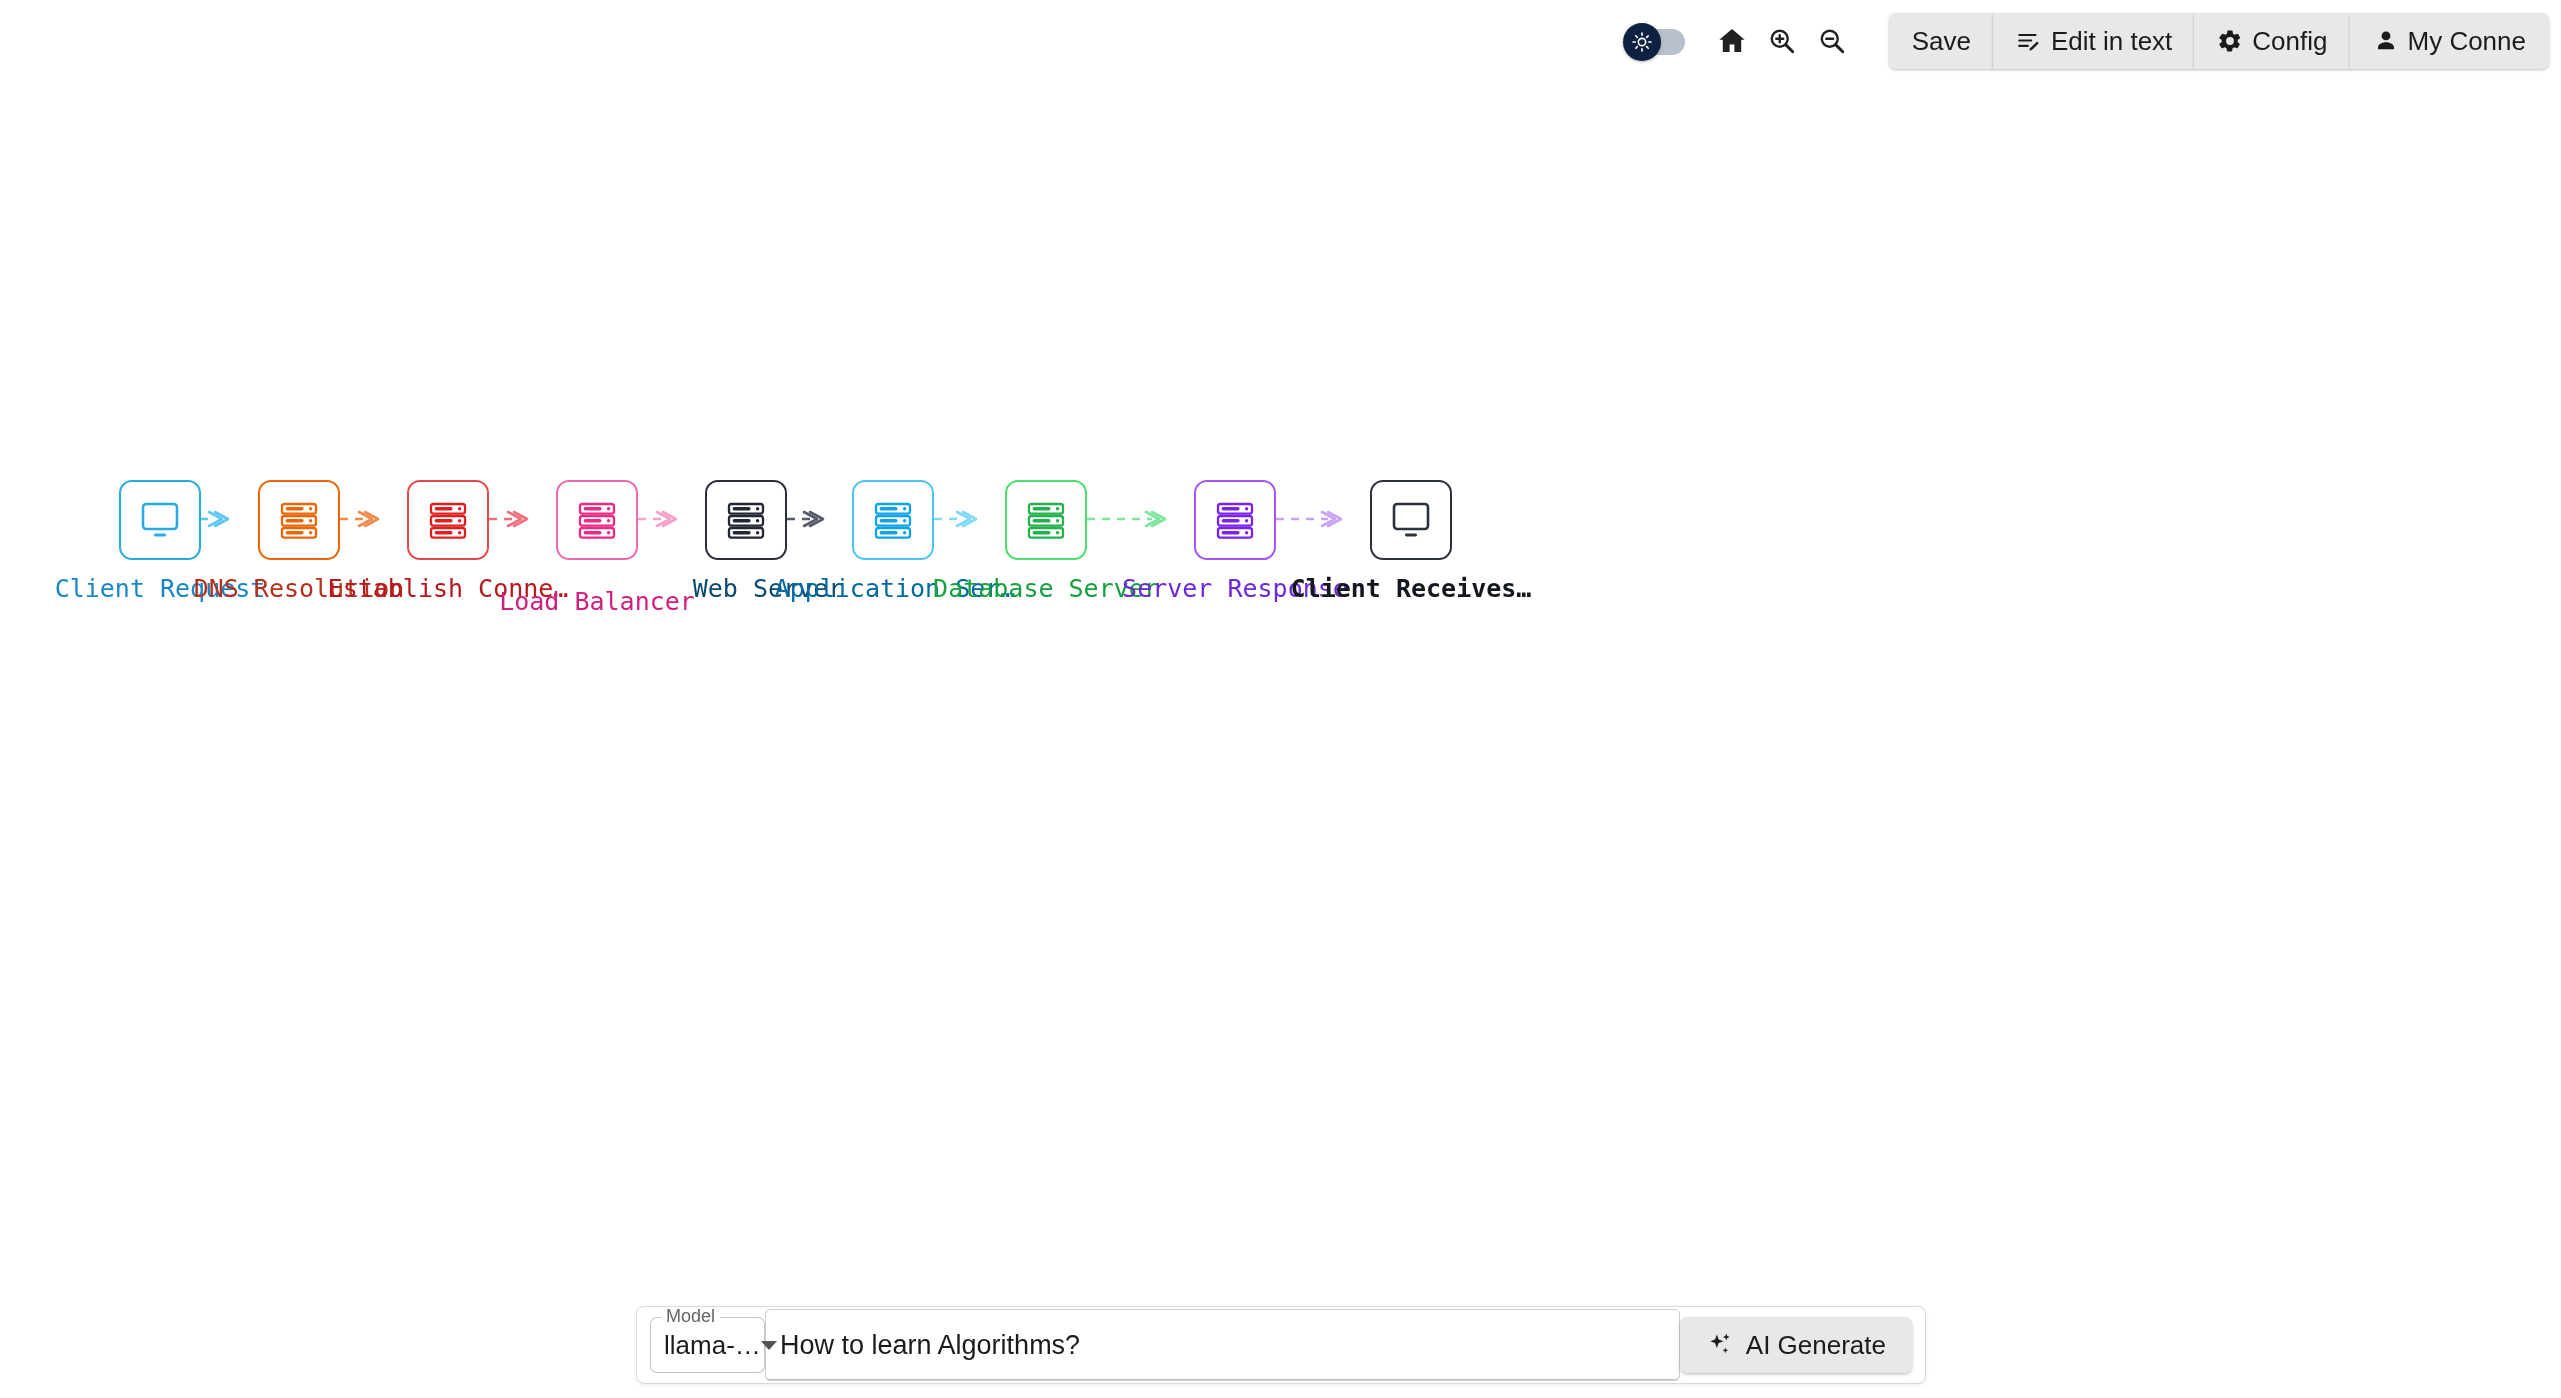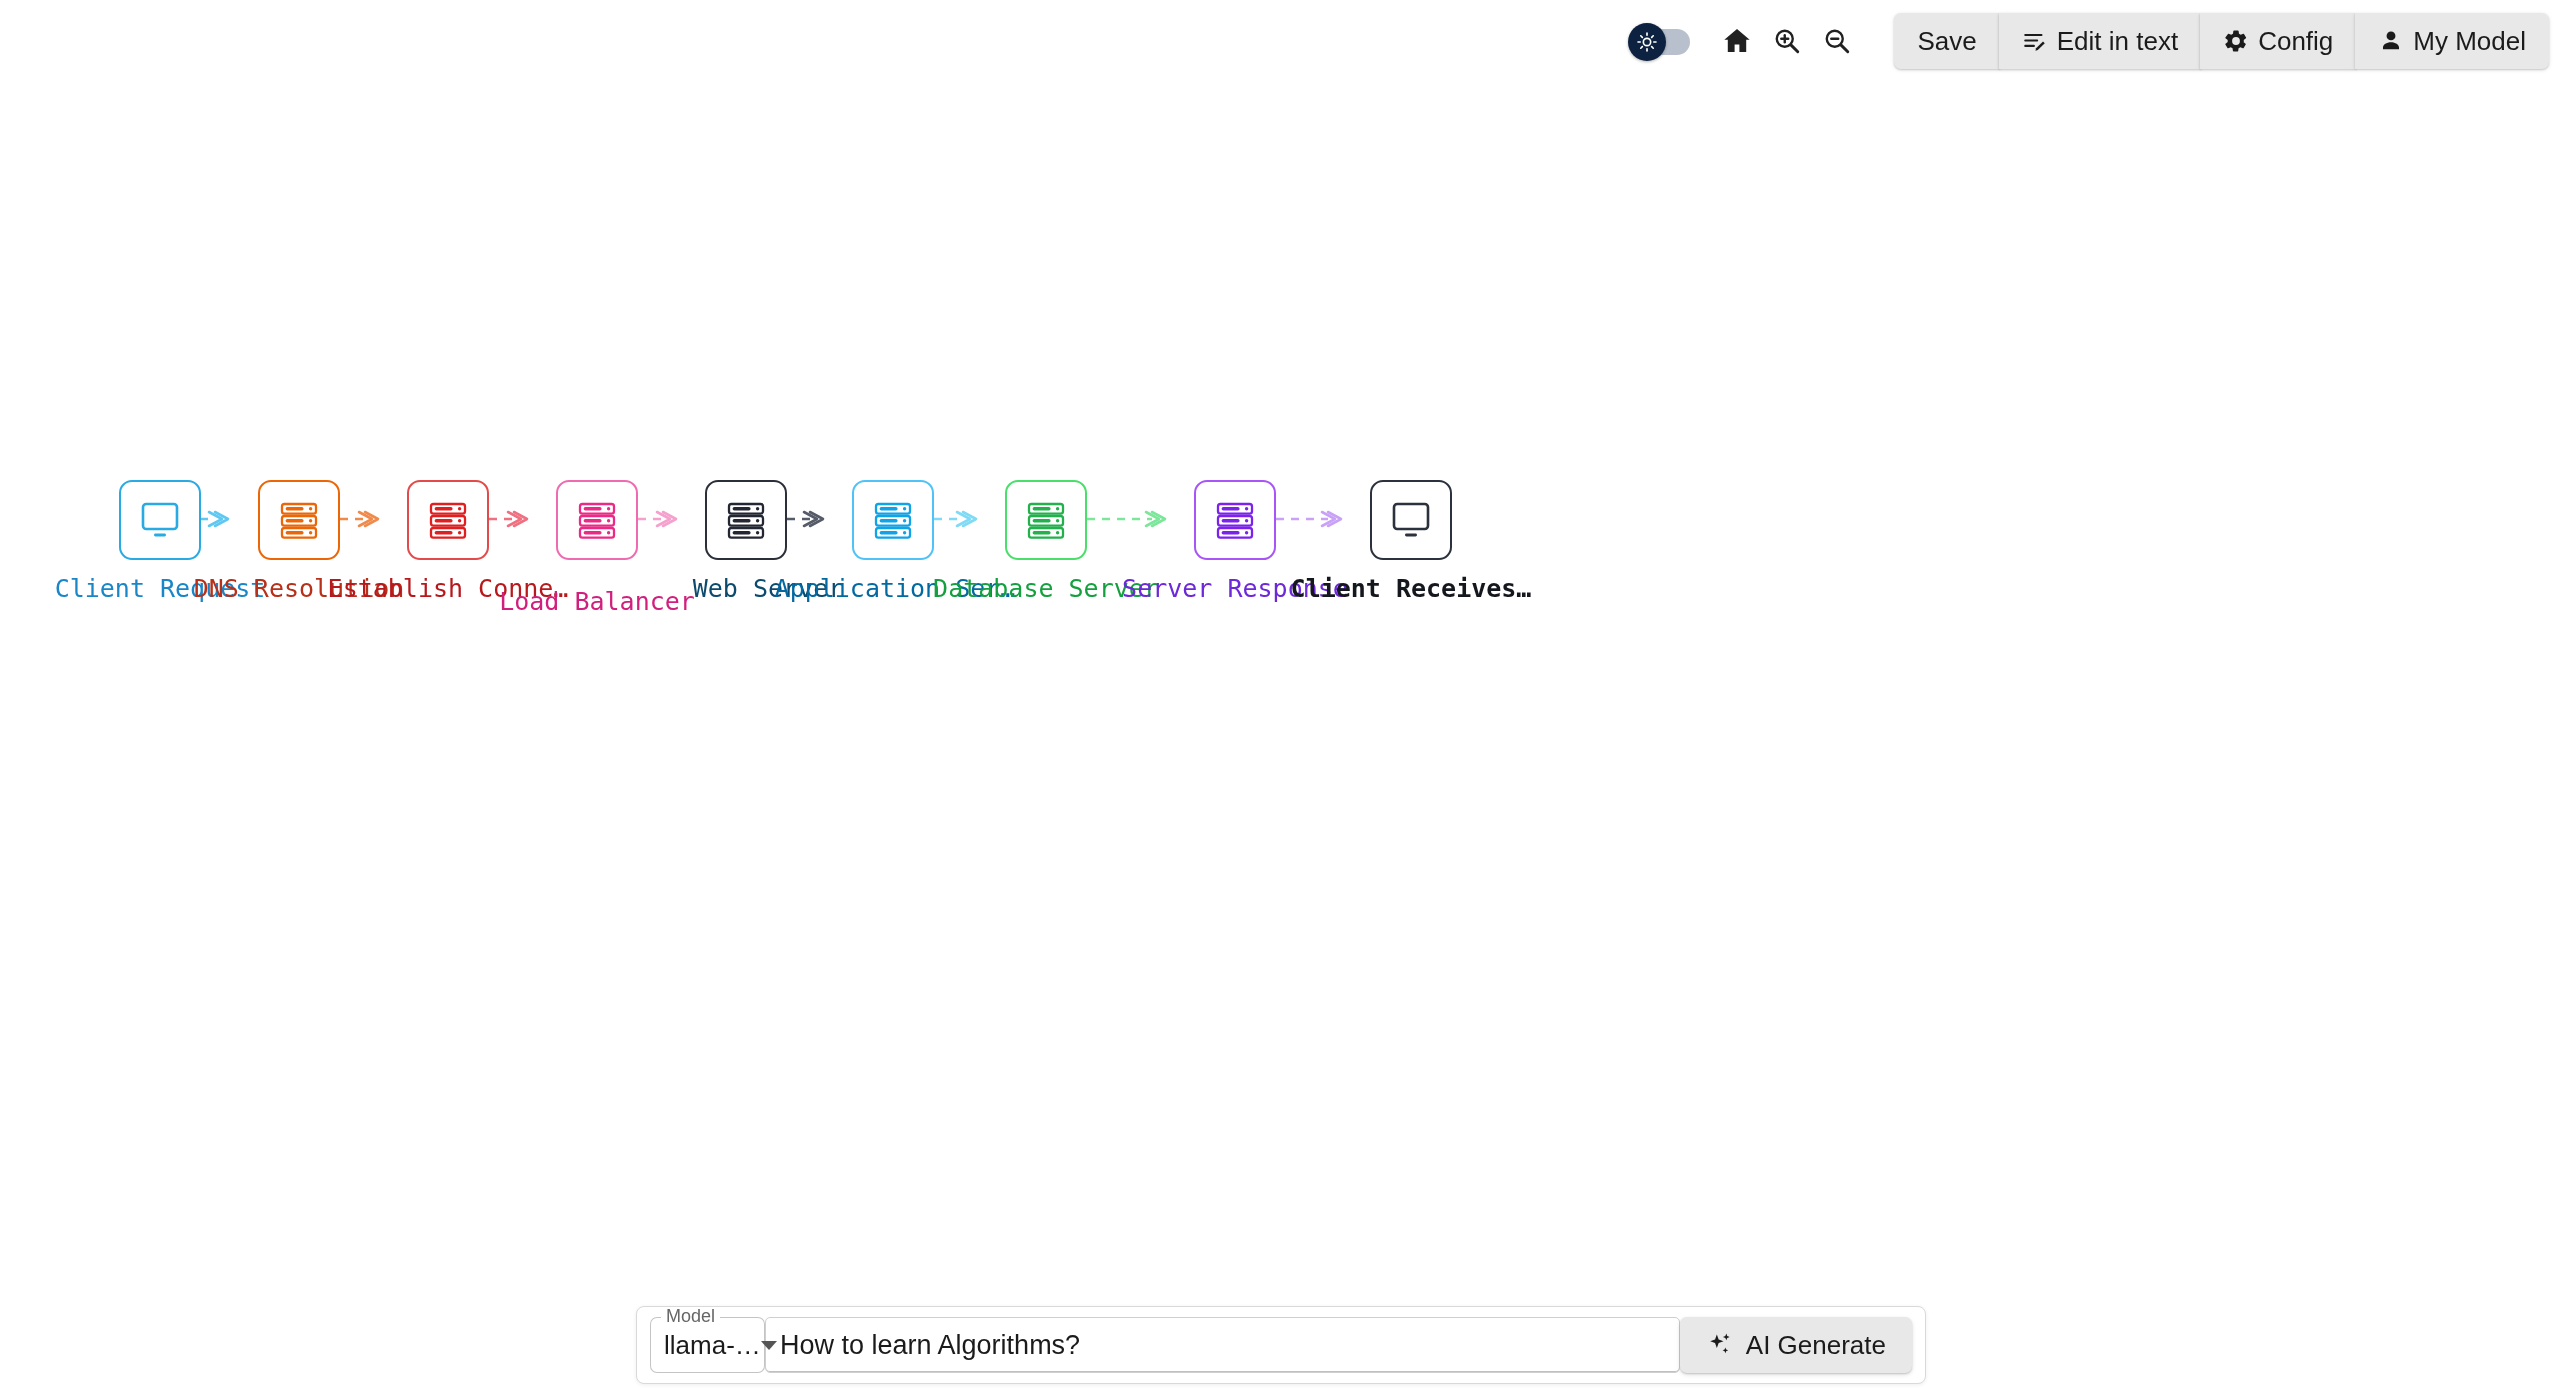--- a/index.html
+++ b/index.html
@@ -174,21 +174,21 @@
   }
   .model-select .caret {
     width: 0; height: 0;
     border-left: 8px solid transparent;
     border-right: 8px solid transparent;
     border-top: 9px solid #555;
   }
 
   .prompt-input {
     flex: 1;
-    height: 56px;
+    height: 72px;
     border: 1px solid #cfcfcf;
     border-radius: 5px;
     background: #fff;
     font-size: 27px;
     color: #1b1b1b;
     padding: 0 14px;
     font-family: "Liberation Sans", sans-serif;
     outline: none;
     box-shadow: inset 0 -1px 0 #c0c0c0;
   }
@@ -294,21 +294,21 @@
       </span>
       <span>Config</span>
     </button>
     <button class="btn filled">
       <span class="glyph">
         <svg width="26" height="26" viewBox="0 0 24 24" fill="#1b1b1b">
           <circle cx="12" cy="7.3" r="4.1"></circle>
           <path d="M12 13.2c-4.1 0-7.4 2.2-7.4 4.9v1.6h14.8v-1.6c0-2.7-3.3-4.9-7.4-4.9z"></path>
         </svg>
       </span>
-      <span>My Model</span>
+      <span>My Conne</span>
     </button>
   </div>
 </div>
 
 <div class="canvas">
   <svg id="graph-svg" width="2561" height="1216">
       <g>
         <line x1="155" y1="437" x2="215" y2="437" stroke="#5ec8f3" stroke-width="2.6" stroke-dasharray="8 7"></line>
         <path d="M215 430 L228 437 L215 444" fill="none" stroke="#5ec8f3" stroke-width="2.6" stroke-linecap="round" stroke-linejoin="round"></path>
         <path d="M209 430 L222 437 L209 444" fill="none" stroke="#5ec8f3" stroke-width="2.6" stroke-linecap="round" stroke-linejoin="round"></path>

